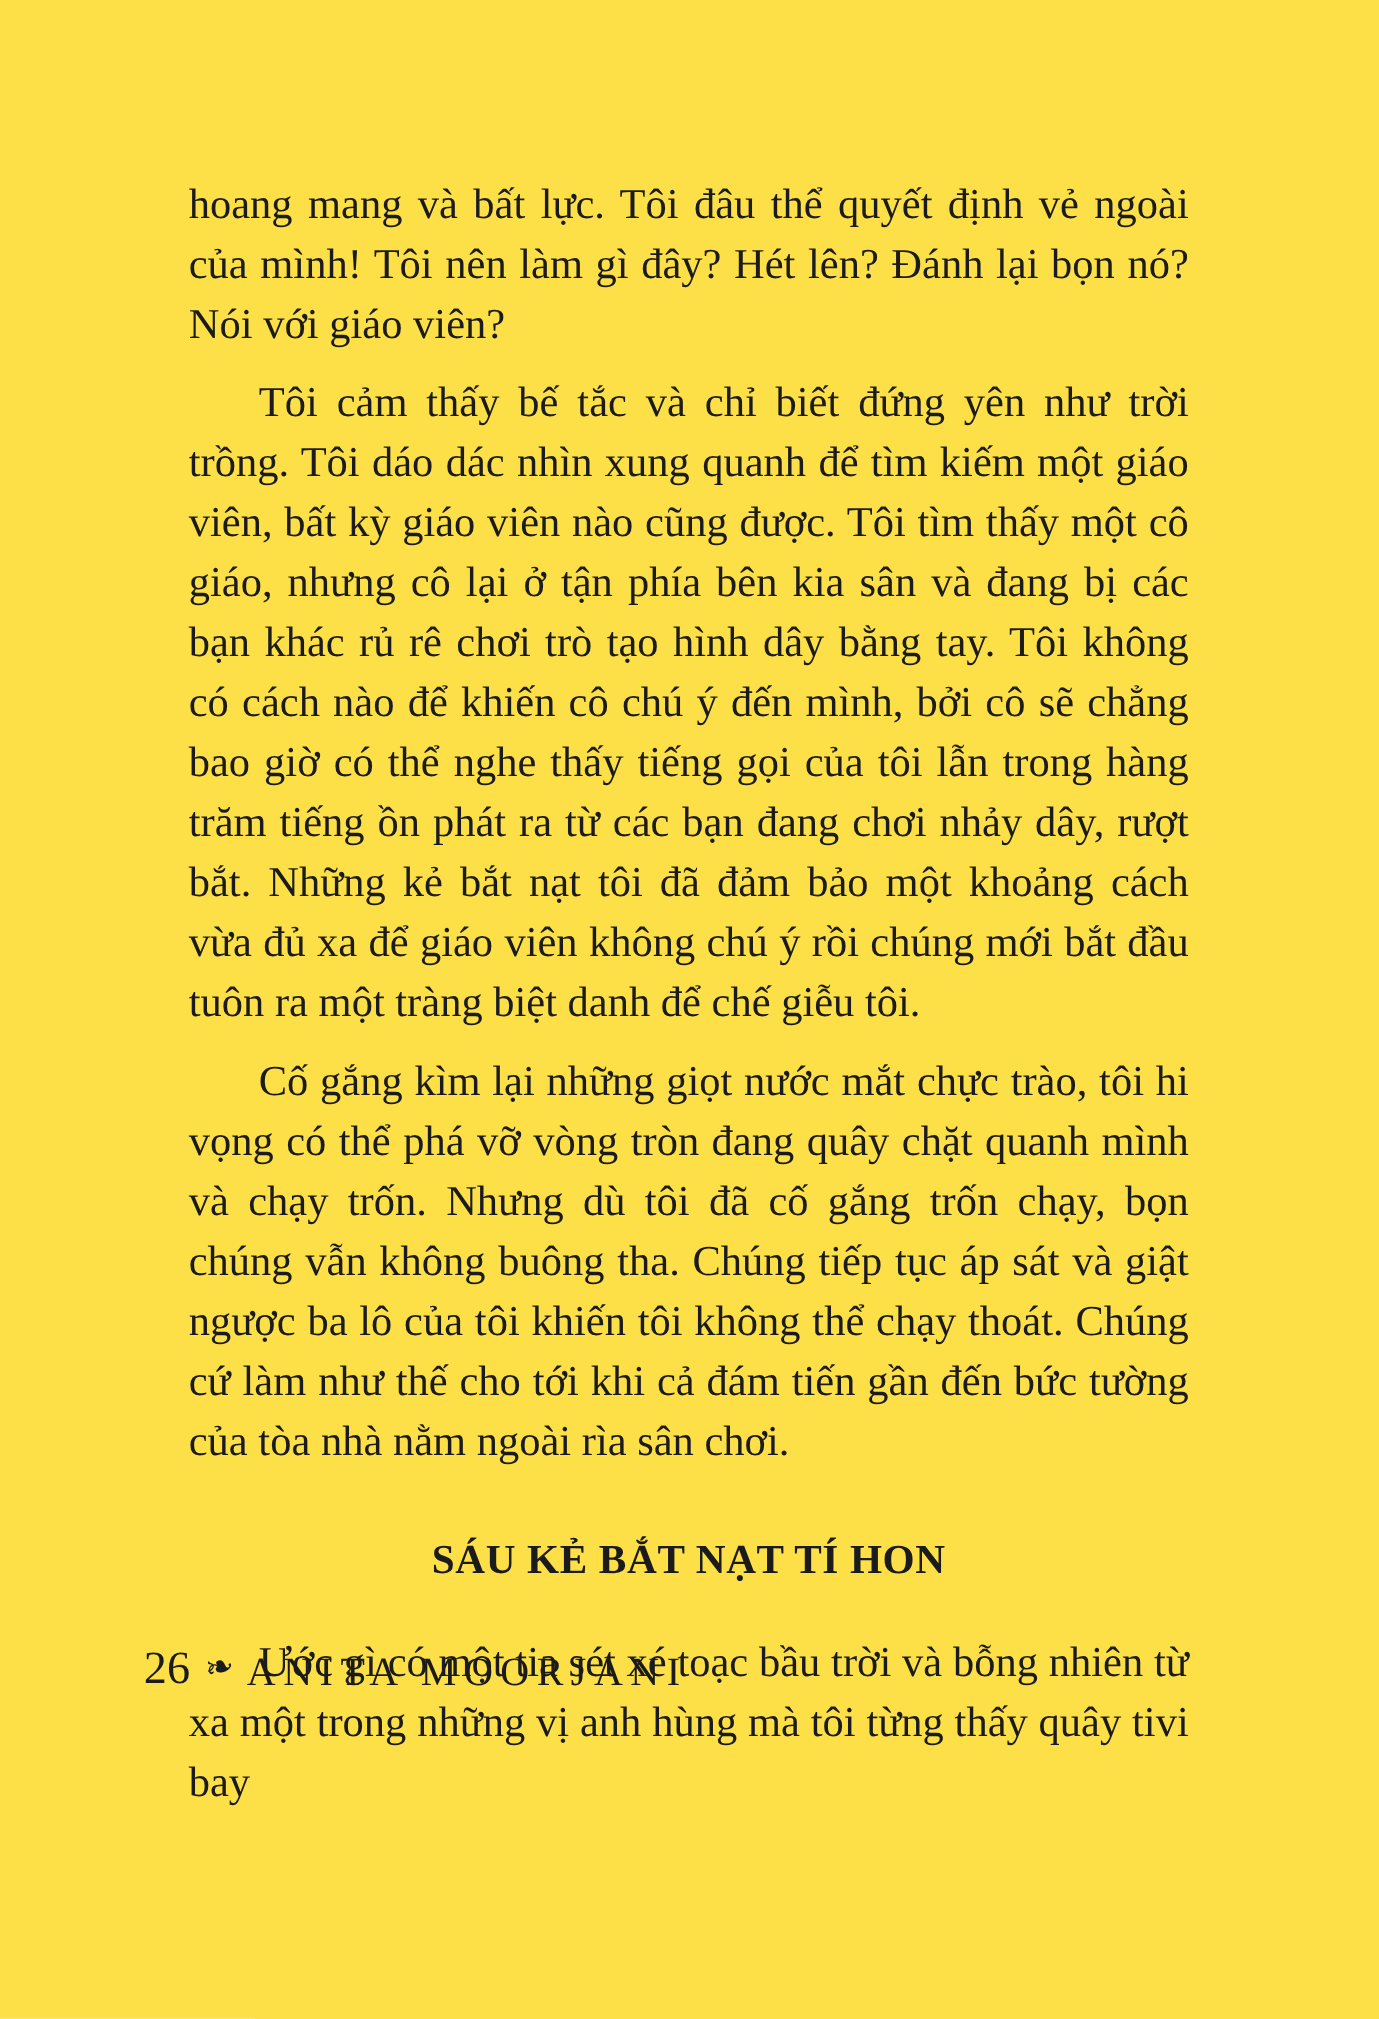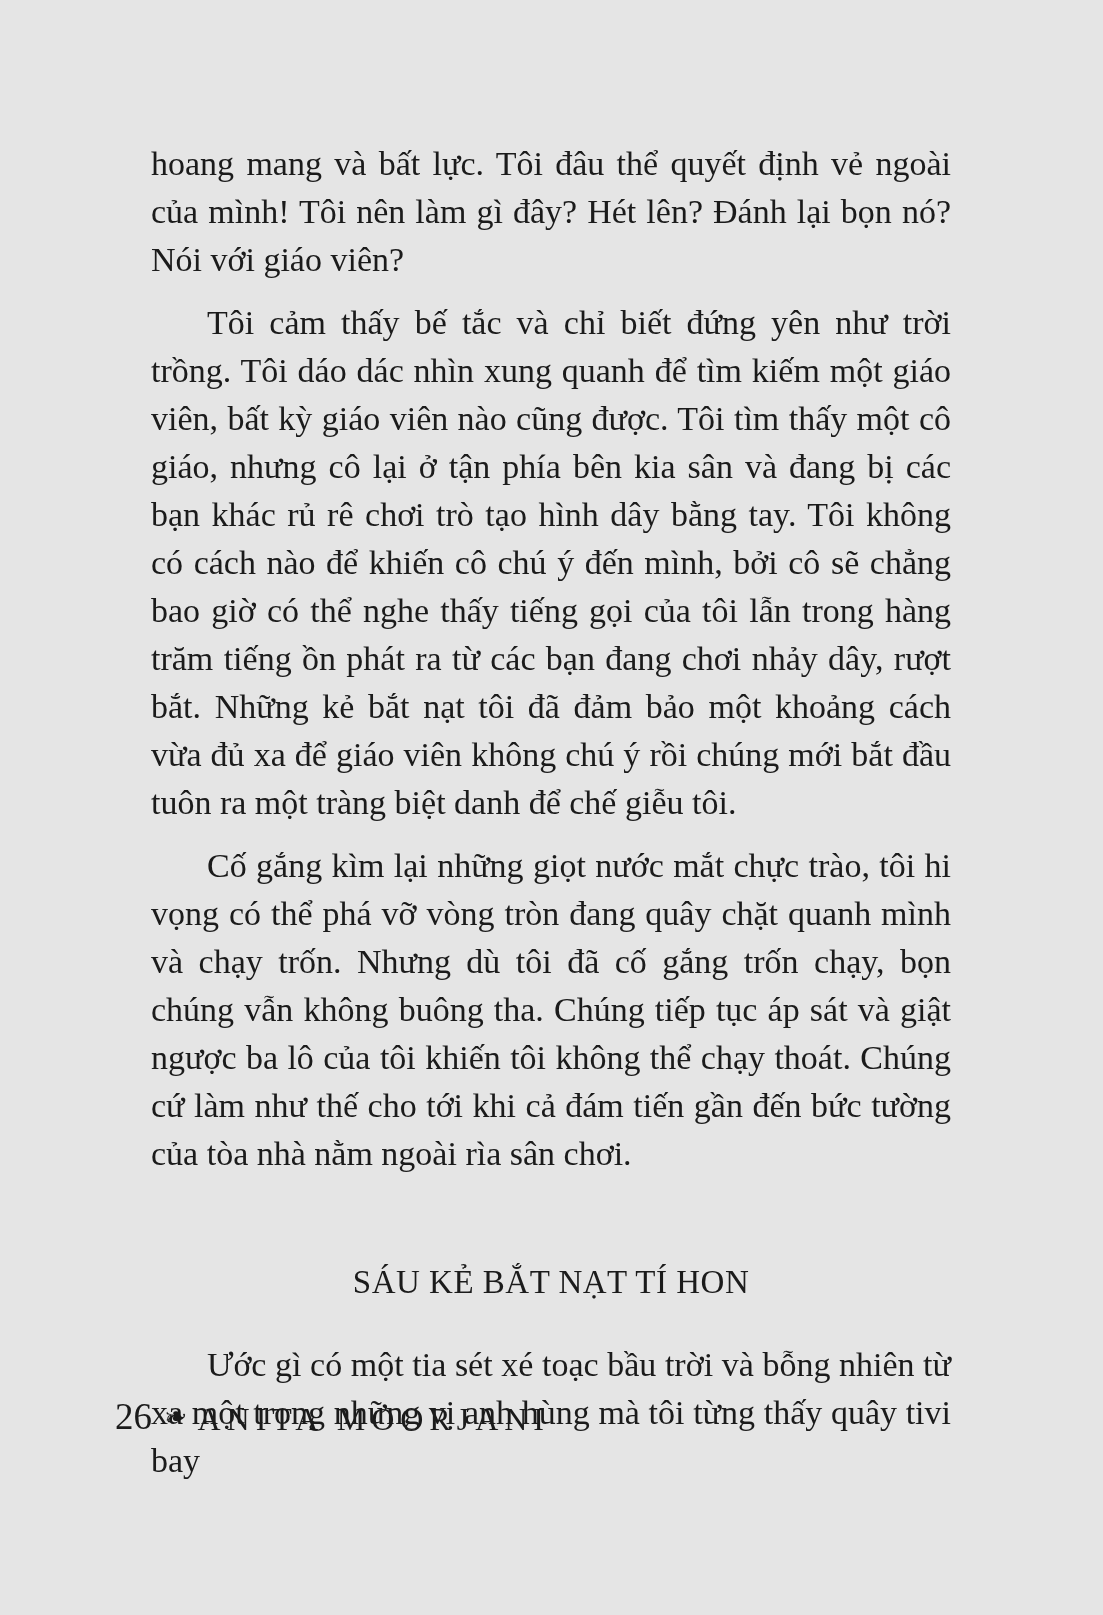--- a/index.html
+++ b/index.html
@@ -11,49 +11,49 @@
     height: 1615px;
     position: relative;
     background: #ffffff;
     font-family: "Liberation Serif", "DejaVu Serif", serif;
     color: #1b1b1b;
     overflow: hidden;
   }
   .page {
     position: absolute;
     inset: 0;
-    background: #e5e5e5;
+    background: #fde047;
   }
   .content {
     position: absolute;
     left: 151px;
     width: 800px;
     top: 140px;
     font-size: 34px;
     line-height: 48px;
     text-align: justify;
   }
   .content p {
     margin: 0 0 15px 0;
     text-indent: 56px;
   }
   .content p.no-indent {
     text-indent: 0;
   }
   .section-heading {
-    font-weight: normal;
+    font-weight: bold;
     text-align: center;
     font-size: 33px;
     letter-spacing: 0.5px;
-    margin: 80px 0 35px 0;
+    margin: 46px 0 35px 0;
   }
   .footer {
     position: absolute;
     left: 115px;
-    top: 1398px;
+    top: 1316px;
     display: flex;
     align-items: center;
   }
   .page-number {
     font-size: 37px;
     line-height: 1;
   }
   .ornament {
     font-size: 28px;
     line-height: 1;

